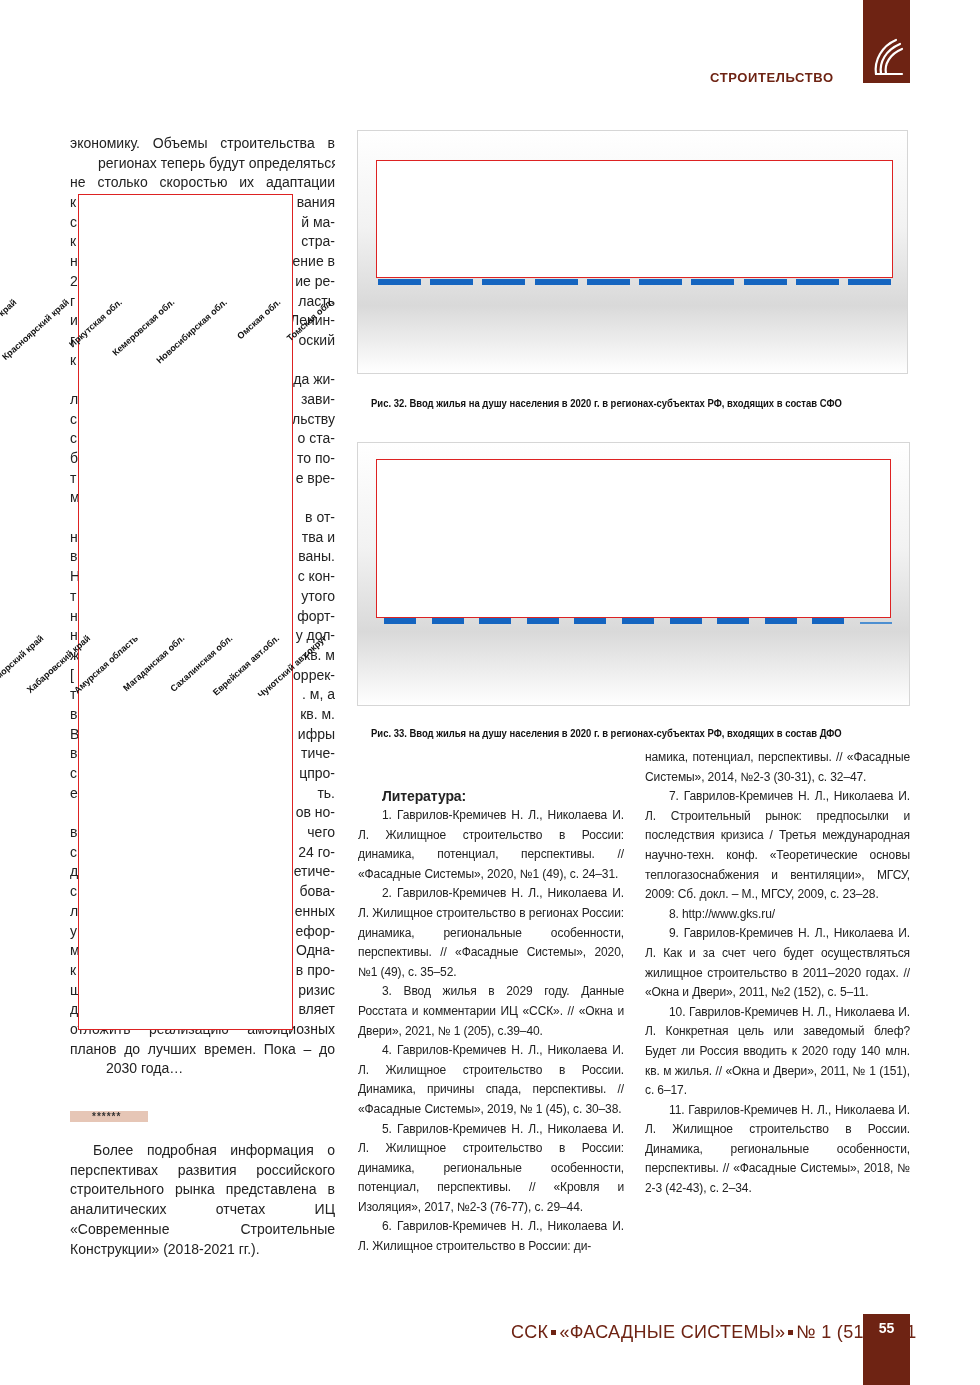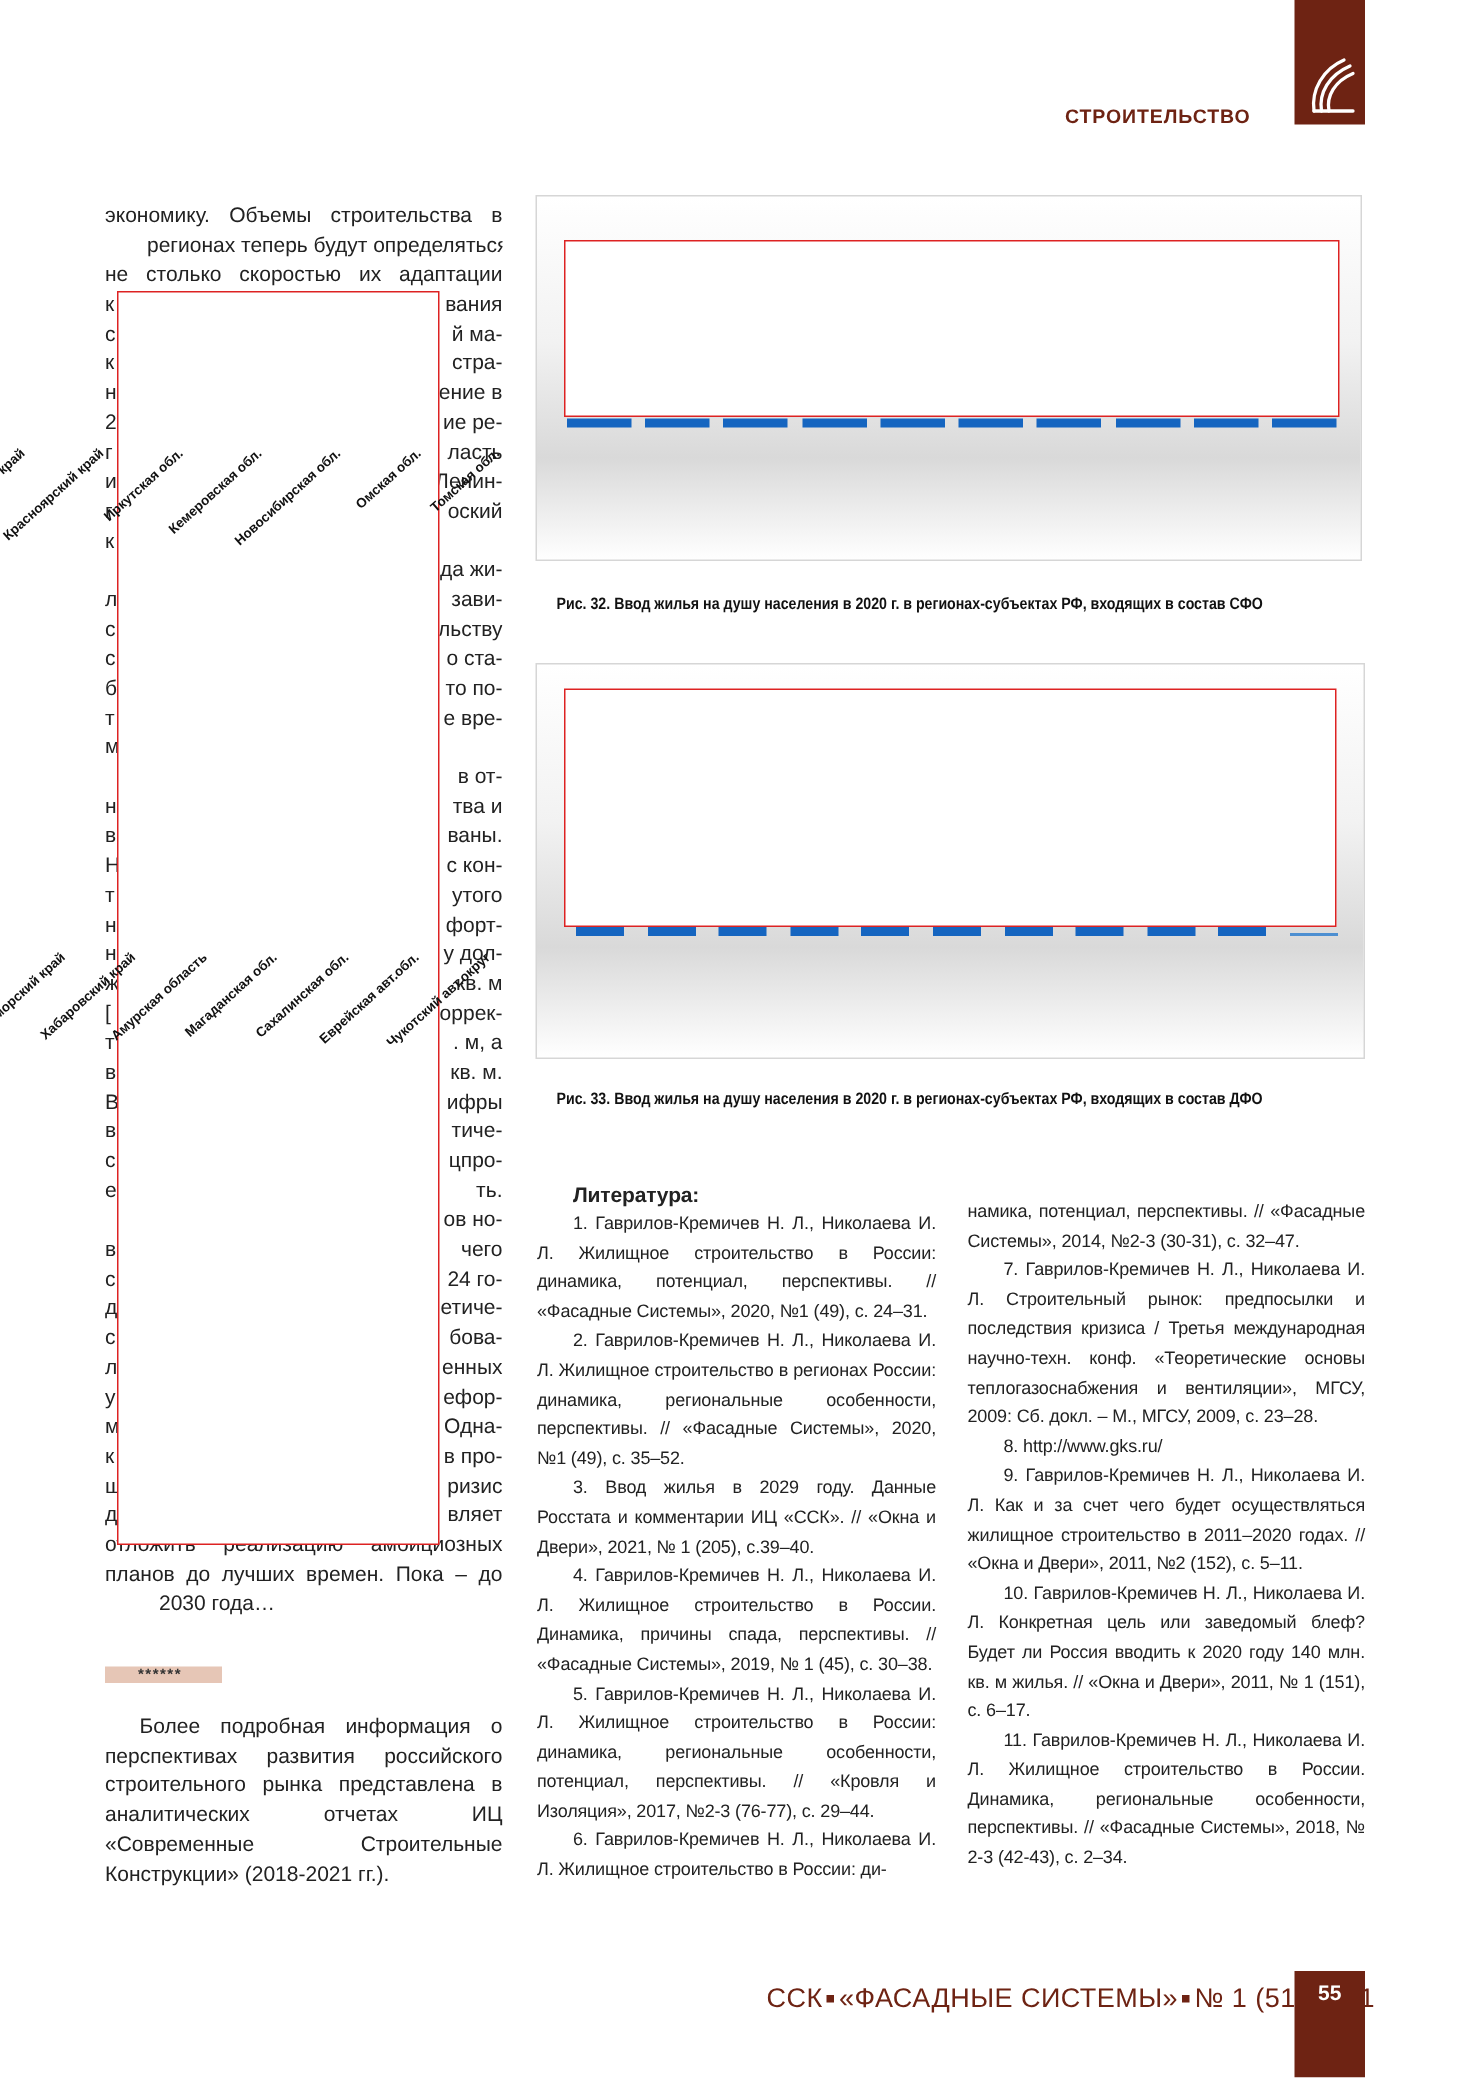--- a/index.html
+++ b/index.html
@@ -30,21 +30,21 @@
   .bar { background: #1565c0; height: 6px; }
   .bar.thin { height: 2px; background: #4d8fd1; margin-top: 4px; }
   .xlabels { position: absolute; }
   .xlabel { position: absolute; font-size: 9px; font-weight: bold; white-space: nowrap; transform-origin: right top; transform: rotate(-42deg); color: #111; }
 
   .caption { position: absolute; left: 371px; width: 535px; font-family: "Liberation Sans", sans-serif; font-size: 11px; font-weight: bold; line-height: 16px; color: #111; transform: scaleX(0.86); transform-origin: left top; width: 622px; }
 
   
   .refs { position: absolute; font-size: 12px; line-height: 19.6px; color: #222; text-align: justify; letter-spacing: -0.1px; }
   .refs-a { left: 358px; top: 786px; width: 266px; }
-  .refs-b { left: 645px; top: 798px; width: 265px; }
+  .refs-b { left: 645px; top: 748px; width: 265px; }
   .refs h3 { font-size: 14px; font-weight: bold; padding-left: 24px; line-height: 20px; }
   .refs .ref { text-indent: 24px; }
 
   .footer-text { position: absolute; left: 511px; top: 1322px; font-size: 18px; color: #6e2313; letter-spacing: 0.3px; white-space: nowrap; }
   .footer-text .sq { display: inline-block; width: 5px; height: 5px; background: #6e2313; margin: 0 3px 2px 3px; vertical-align: middle; }
   .footer-tab { position: absolute; left: 863px; top: 1314px; width: 47px; height: 71px; background: #6e2313; }
   .page-num { position: absolute; left: 863px; top: 1320px; width: 47px; text-align: center; color: #fff; font-weight: bold; font-size: 14px; }
 </style>
 </head>
 <body>

